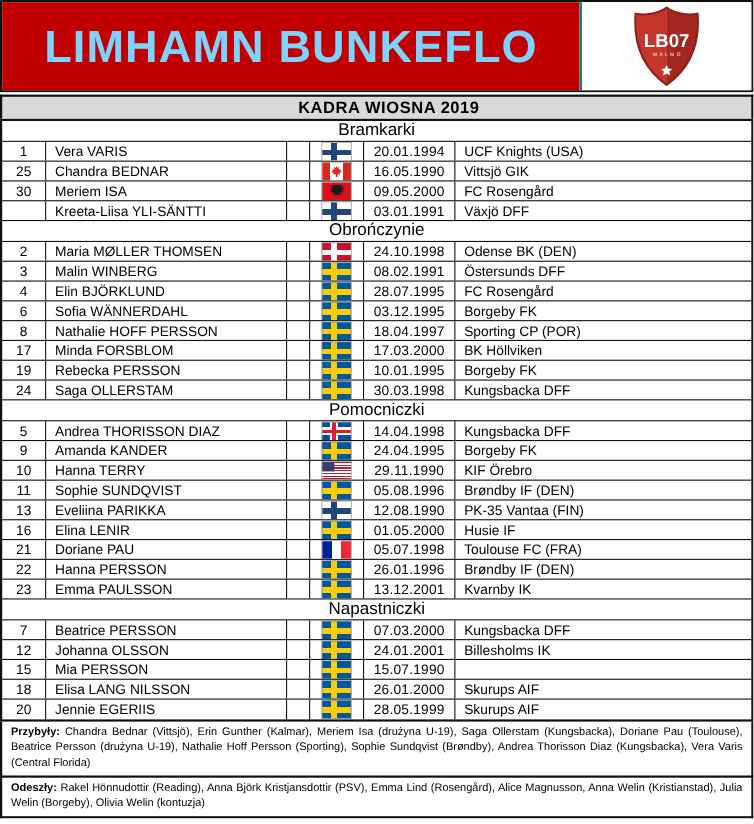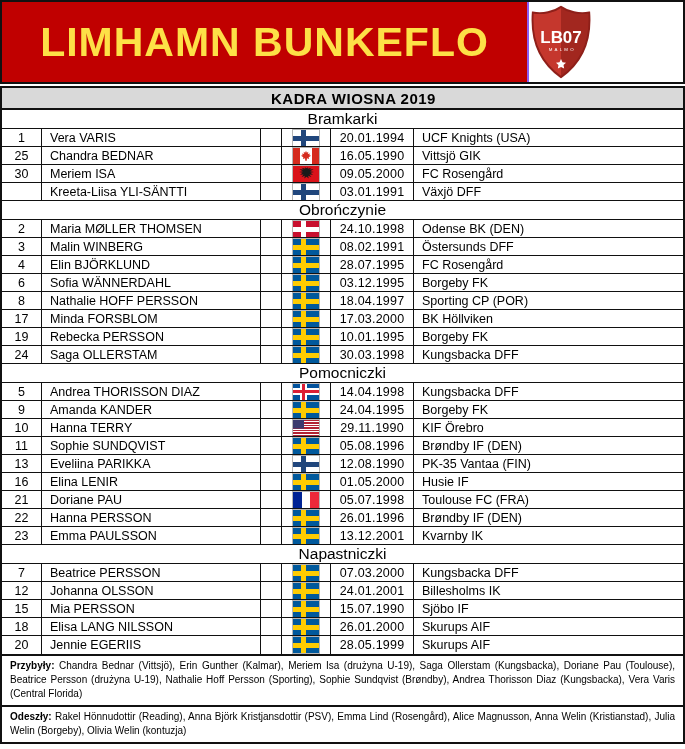--- a/index.html
+++ b/index.html
@@ -2,22 +2,22 @@
 <html><head>
 <meta charset="utf-8">
 <style>
   html,body{margin:0;padding:0;background:#fff;}
   body{width:685px;font-family:"Liberation Sans",sans-serif;color:#000;}
   .page{width:685px;}
 
   
   .topbar{height:84px;display:flex;border:2px solid #111;box-sizing:border-box;}
   .club-band{flex:1;background:#c00000;display:flex;align-items:center;justify-content:center;overflow:hidden;}
-  .club-name{color:#fde047;font-weight:bold;font-size:41px;letter-spacing:1px;white-space:nowrap;}
-  .logobox{width:154px;background:#fff;border-left:2px solid #8b5cf6;display:flex;align-items:center;}
+  .club-name{color:#7dd3fc;font-weight:bold;font-size:41px;letter-spacing:1px;white-space:nowrap;}
+  .logobox{width:154px;background:#fff;border-left:2px solid #0f766e;display:flex;align-items:center;justify-content:center;}
   .crest{height:74px;width:64px;display:block;}
 
   .gap{height:2px;background:#fff;}
 
   
   .titlebar{height:22px;background:#d9d9d9;border:2px solid #111;border-bottom:none;box-sizing:border-box;
     display:flex;align-items:center;justify-content:center;font-weight:bold;font-size:15px;letter-spacing:.5px;padding-left:22px;}
 
   
   .table{border:2px solid #111;box-sizing:border-box;background:#fff;}
@@ -340,21 +340,20 @@
         <div class="cell club">Billesholms IK</div>
       </div>
       <div class="row">
         <div class="cell num">15</div>
         <div class="cell name">Mia PERSSON</div>
         <div class="cell spacer"></div>
         <div class="cell flagc">
           <span class="flag flag-sweden"></span>
         </div>
         <div class="cell date">15.07.1990</div>
-        <div class="cell club">Sjöbo IF</div>
       </div>
       <div class="row">
         <div class="cell num">18</div>
         <div class="cell name">Elisa LANG NILSSON</div>
         <div class="cell spacer"></div>
         <div class="cell flagc">
           <span class="flag flag-sweden"></span>
         </div>
         <div class="cell date">26.01.2000</div>
         <div class="cell club">Skurups AIF</div>

